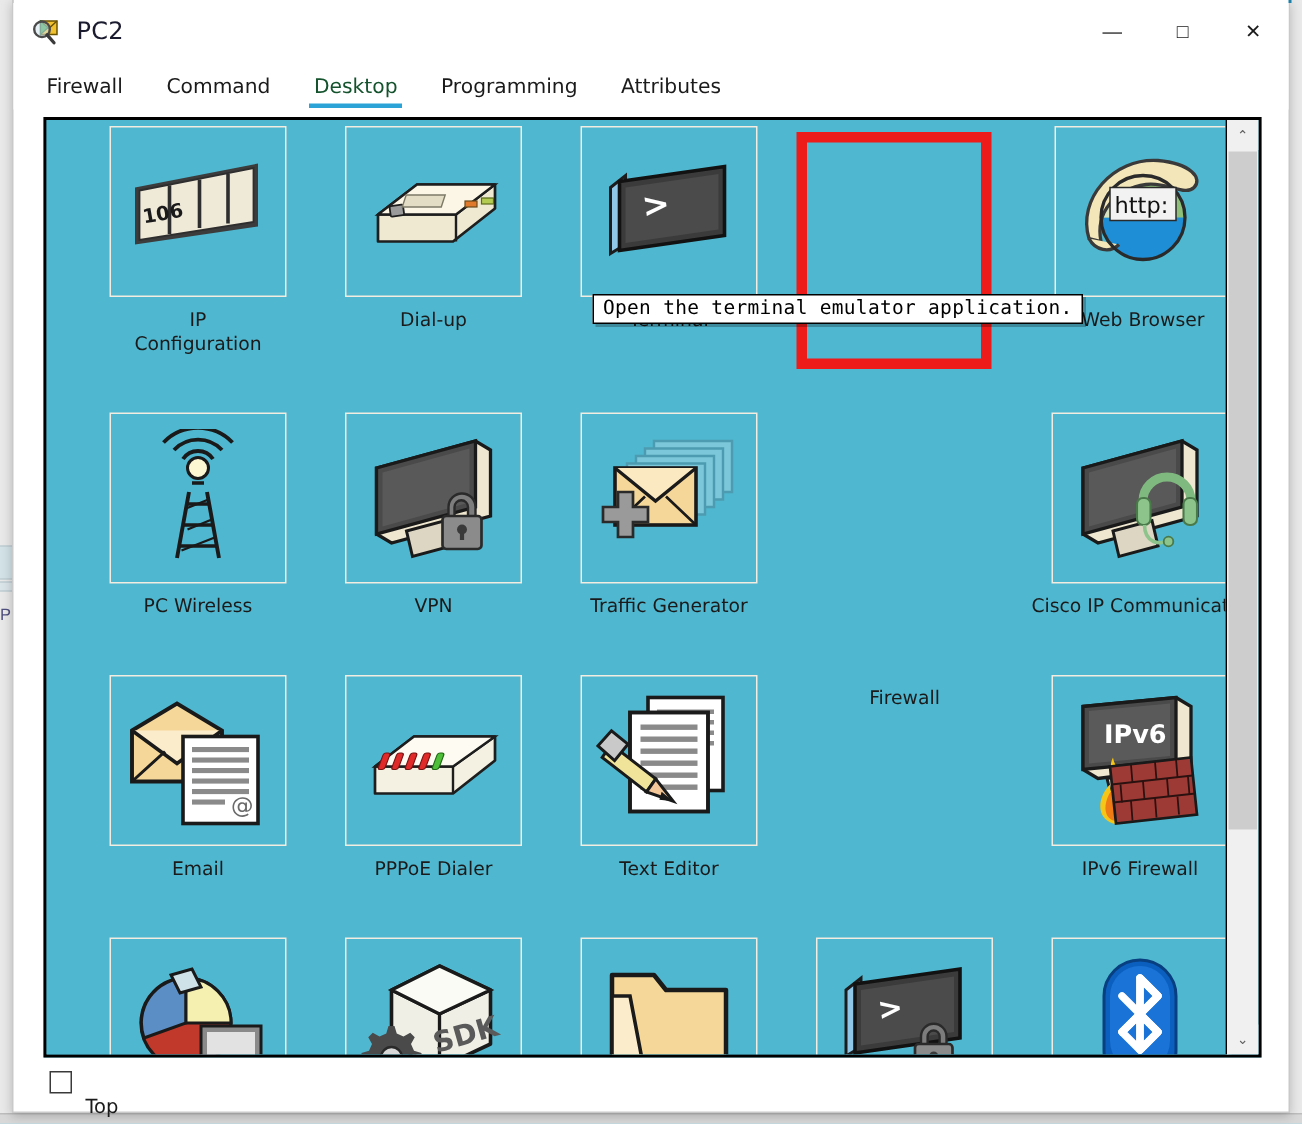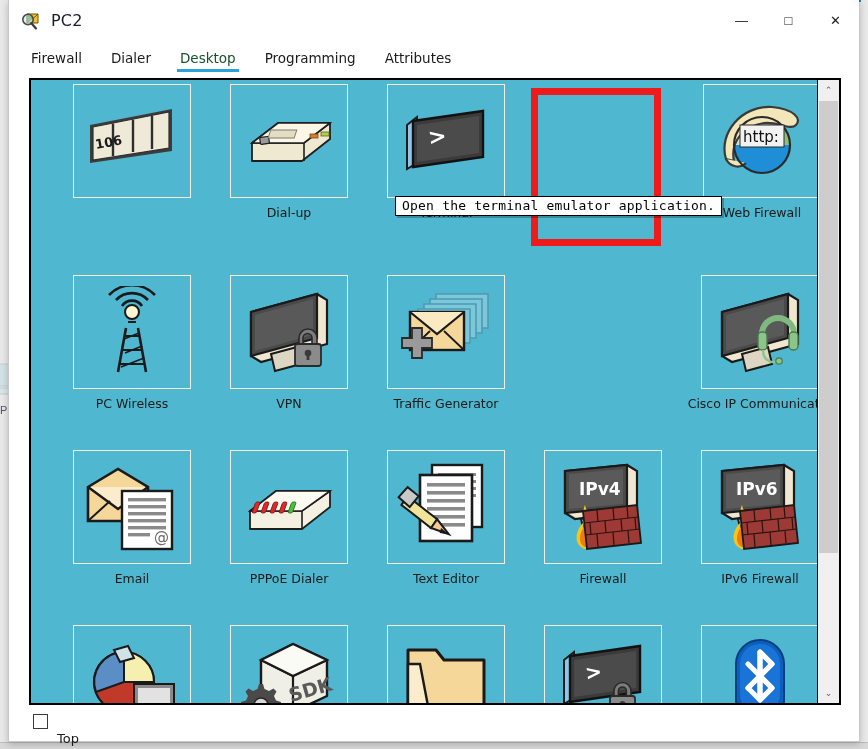--- a/index.html
+++ b/index.html
@@ -177,21 +177,21 @@
     </div>
     <div id="window-controls">
       <div class="winbtn" id="btn-min">—</div>
       <div class="winbtn" id="btn-max">□</div>
       <div class="winbtn" id="btn-close">✕</div>
     </div>
   </div>
 
   <div id="tabstrip">
     <div class="tab">Firewall</div>
-    <div class="tab">Dialer</div>
+    <div class="tab">Command</div>
     <div class="tab active">Desktop</div>
     <div class="tab">Programming</div>
     <div class="tab">Attributes</div>
   </div>
 
   <div id="panel">
     <div id="icon-area">
 
       <div class="row" style="top:4px">
 
@@ -202,20 +202,24 @@
                 <g transform="translate(6,12)">
                   <path d="M2 18 L84 2 L84 44 L2 56 Z" fill="#3c3c3c"></path>
                   <path d="M5 20 L81 5 L81 41 L5 53 Z" fill="#efe9d8" stroke="#2e2e2e" stroke-width="1.2"></path>
                   <path d="M25 16.5 L25 49" stroke="#2e2e2e" stroke-width="2.4"></path>
                   <path d="M45 12.6 L45 45" stroke="#2e2e2e" stroke-width="2.4"></path>
                   <path d="M64 8.8 L64 42" stroke="#2e2e2e" stroke-width="2.4"></path>
                   <text x="8" y="42" font-family="DejaVu Sans, sans-serif" font-size="13" fill="#1a1a1a" font-weight="bold" transform="rotate(-10 8 42)">106</text>
                 </g>
               </svg>
             </div>
+          </div>
+          <div class="caption">
+            <span>IP</span><br>
+            <span>Configuration</span>
           </div>
         </div>
 
         <div class="cell" style="left:179px">
           <div class="tile">
             <div class="art">
               <svg width="100" height="92" viewBox="0 0 100 92">
                 <g transform="translate(5,22)">
                   <path d="M8 26 L34 6 L86 6 L86 22 L58 44 L8 44 Z" fill="#efe9d2" stroke="#1e1e1e" stroke-width="1.8" stroke-linejoin="round"></path>
                   <path d="M8 26 L60 26 L86 6" fill="none" stroke="#1e1e1e" stroke-width="1.6"></path>
@@ -261,21 +265,21 @@
                   <path d="M6 56 C10 64 20 66 26 60" fill="#f3e6b8" stroke="#3a3a3a" stroke-width="2.2"></path>
                   <circle cx="42" cy="42" r="28" fill="none" stroke="#2a2a2a" stroke-width="2.2"></circle>
                 </g>
                 <g>
                   <rect x="28" y="30" width="44" height="22" fill="#f2f2f2" stroke="#2a2a2a" stroke-width="1"></rect>
                   <text x="31" y="47" font-family="DejaVu Sans, sans-serif" font-size="15" fill="#111">http:</text>
                 </g>
               </svg>
             </div>
           </div>
-          <div class="caption">Web Firewall</div>
+          <div class="caption">Web Browser</div>
         </div>
 
         <div id="highlight-box"></div>
 
         <div id="tooltip">Open the terminal emulator application.</div>
       </div>
 
       <div class="row" style="top:195px">
 
         <div class="cell" style="left:22px">
@@ -450,76 +454,50 @@
                     <rect x="54" y="17" width="4.5" height="11" rx="1.6" fill="#4fbf3a" stroke="#1f6a12" stroke-width=".8" transform="skewX(-20)"></rect>
                   </g>
                 </g>
               </svg>
             </div>
           </div>
           <div class="caption">PPPoE Dialer</div>
         </div>
 
         <div class="cell" style="left:493px">
+          <div class="caption">Firewall</div>
+        </div>
+
+        <div class="cell" style="left:650px">
           <div class="tile">
             <div class="art">
               <svg width="100" height="92" viewBox="0 0 100 92">
                 <g transform="translate(8,2)">
                   <path d="M4 8 L66 2 L76 8 L76 48 L14 56 L4 50 Z" fill="#efe7cf" stroke="#1a1a1a" stroke-width="2.2"></path>
                   <path d="M4 8 L66 2 L66 44 L4 50 Z" fill="#4a4a4a" stroke="#1a1a1a" stroke-width="2.2"></path>
                   <path d="M8 11 L62 6 L62 41 L8 46 Z" fill="#5a5a5a"></path>
-                  <text x="18" y="32" font-family="DejaVu Sans, sans-serif" font-size="17" font-weight="bold" fill="#ffffff">IPv4</text>
+                  <text x="18" y="32" font-family="DejaVu Sans, sans-serif" font-size="17" font-weight="bold" fill="#ffffff">IPv6</text>
                   <path d="M20 56 L48 50 L52 66 L24 72 Z" fill="#dcd6c2" stroke="#1a1a1a" stroke-width="2"></path>
                 </g>
                 <g transform="translate(18,44)">
                   <path d="M14 44 C2 40 4 26 12 18 C12 26 16 26 16 20 C16 10 10 8 14 0 C16 12 30 16 28 30 C27 40 22 46 14 44 Z" fill="#f5c518"></path>
                   <path d="M14 42 C7 39 8 29 13 22 C13 28 17 28 17 22 C17 14 13 12 15 6 C17 16 26 19 24 29 C23 37 19 43 14 42 Z" fill="#f07a14"></path>
                 </g>
                 <g transform="translate(30,42)">
                   <path d="M0 8 L54 2 L58 40 L4 46 Z" fill="#9e3a35" stroke="#1a1a1a" stroke-width="1.8"></path>
                   <g stroke="#2b1210" stroke-width="1.2" fill="none">
                     <path d="M1 20 L55 14 M2 32 L57 26"></path>
                     <path d="M14 7 L15 19 M30 5 L31 17 M44 3 L45 15"></path>
                     <path d="M7 20 L8 32 M22 18 L23 30 M38 16 L39 28 M52 15 L53 27"></path>
                     <path d="M14 31 L15 44 M30 29 L31 42 M45 28 L46 40"></path>
                   </g>
                 </g>
               </svg>
             </div>
           </div>
-          <div class="caption">Firewall</div>
-        </div>
-
-        <div class="cell" style="left:650px">
-          <div class="tile">
-            <div class="art">
-              <svg width="100" height="92" viewBox="0 0 100 92">
-                <g transform="translate(8,2)">
-                  <path d="M4 8 L66 2 L76 8 L76 48 L14 56 L4 50 Z" fill="#efe7cf" stroke="#1a1a1a" stroke-width="2.2"></path>
-                  <path d="M4 8 L66 2 L66 44 L4 50 Z" fill="#4a4a4a" stroke="#1a1a1a" stroke-width="2.2"></path>
-                  <path d="M8 11 L62 6 L62 41 L8 46 Z" fill="#5a5a5a"></path>
-                  <text x="18" y="32" font-family="DejaVu Sans, sans-serif" font-size="17" font-weight="bold" fill="#ffffff">IPv6</text>
-                  <path d="M20 56 L48 50 L52 66 L24 72 Z" fill="#dcd6c2" stroke="#1a1a1a" stroke-width="2"></path>
-                </g>
-                <g transform="translate(18,44)">
-                  <path d="M14 44 C2 40 4 26 12 18 C12 26 16 26 16 20 C16 10 10 8 14 0 C16 12 30 16 28 30 C27 40 22 46 14 44 Z" fill="#f5c518"></path>
-                  <path d="M14 42 C7 39 8 29 13 22 C13 28 17 28 17 22 C17 14 13 12 15 6 C17 16 26 19 24 29 C23 37 19 43 14 42 Z" fill="#f07a14"></path>
-                </g>
-                <g transform="translate(30,42)">
-                  <path d="M0 8 L54 2 L58 40 L4 46 Z" fill="#9e3a35" stroke="#1a1a1a" stroke-width="1.8"></path>
-                  <g stroke="#2b1210" stroke-width="1.2" fill="none">
-                    <path d="M1 20 L55 14 M2 32 L57 26"></path>
-                    <path d="M14 7 L15 19 M30 5 L31 17 M44 3 L45 15"></path>
-                    <path d="M7 20 L8 32 M22 18 L23 30 M38 16 L39 28 M52 15 L53 27"></path>
-                    <path d="M14 31 L15 44 M30 29 L31 42 M45 28 L46 40"></path>
-                  </g>
-                </g>
-              </svg>
-            </div>
-          </div>
           <div class="caption">IPv6 Firewall</div>
         </div>
       </div>
 
       <div class="row" style="top:545px">
 
         <div class="cell" style="left:22px">
           <div class="tile">
             <div class="art">
               <svg width="100" height="92" viewBox="0 0 100 92">

